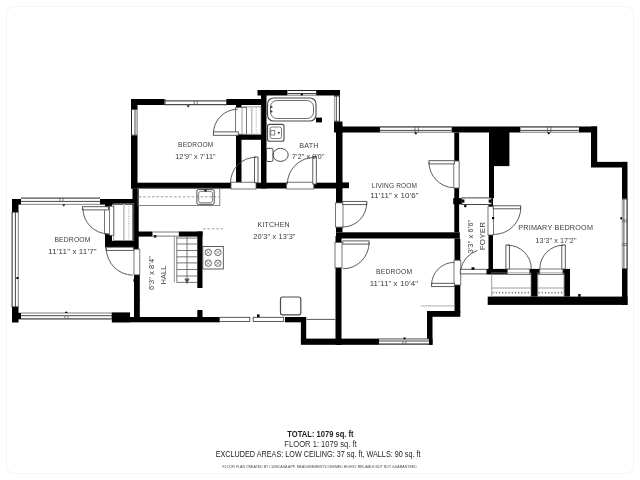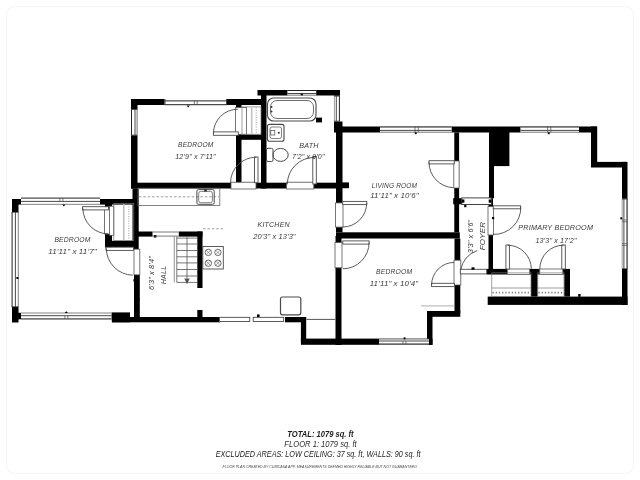--- a/index.html
+++ b/index.html
@@ -1,16 +1,16 @@
 <!DOCTYPE html>
 <html><head>
 <meta charset="utf-8">
 <style>
   html,body{margin:0;padding:0;background:#ffffff;}
-  .page{width:520px;height:480px;position:relative;font-family:"Liberation Sans",sans-serif;font-style:italic;}
+  .page{width:520px;height:480px;position:relative;font-family:"Liberation Sans",sans-serif;}
   svg{position:absolute;left:0;top:0;}
   text{font-family:"Liberation Sans",sans-serif;fill:#3a3a3a;}
   .rm{font-size:7.6px;letter-spacing:0.2px;}
   .dm{font-size:7.4px;letter-spacing:0.1px;}
 </style>
 </head>
 <body>
 <div class="page">
 <svg width="640" height="480" viewBox="0 0 640 480">
 

